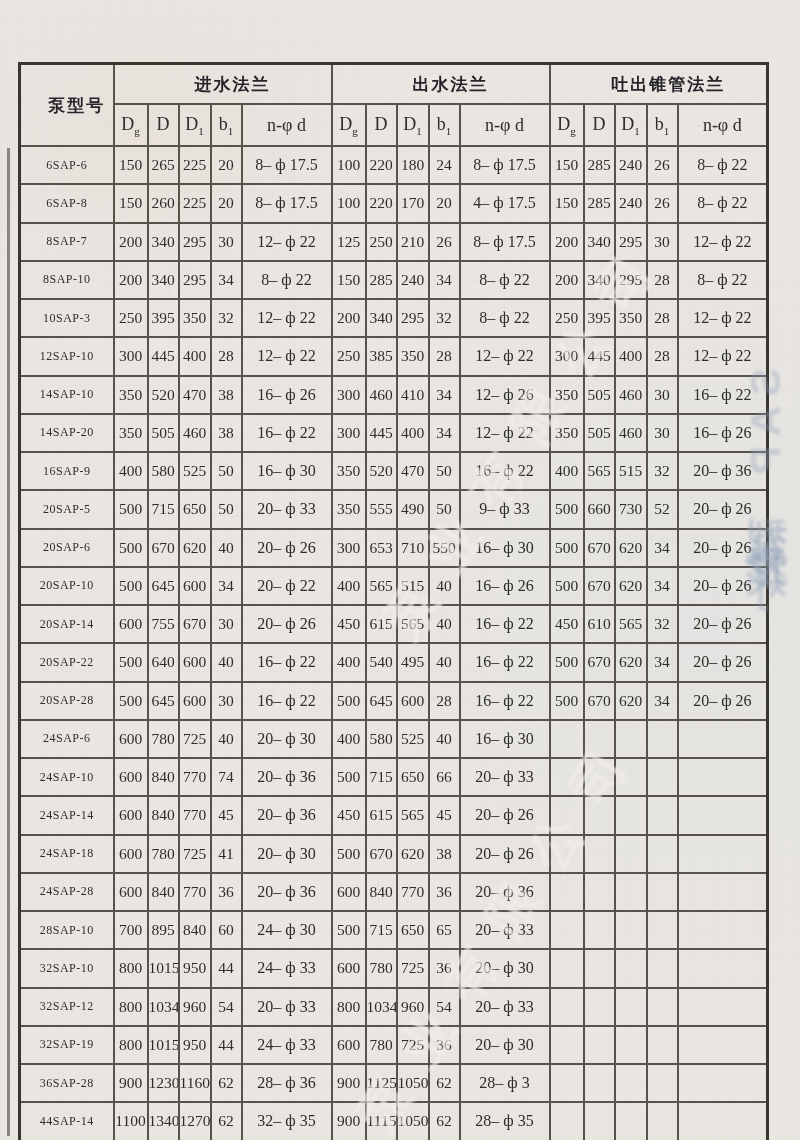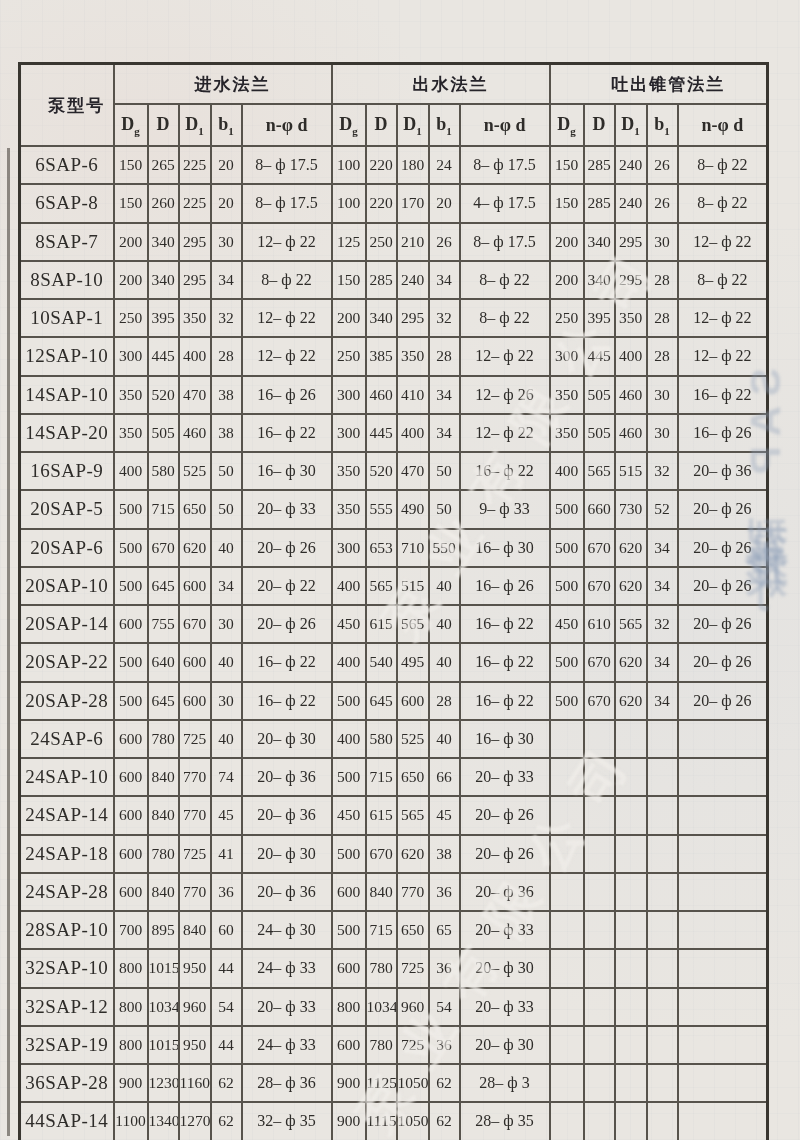--- a/index.html
+++ b/index.html
@@ -37,24 +37,24 @@
   .flange-table{border:3px solid #393630;}
   thead tr.group-row th{height:38px;padding-left:20px;}
   thead tr.sub-row th{height:40px;}
   tbody td{height:36.25px;}
   th.model-h, th.group-h{
     font-family:"Liberation Sans","DejaVu Sans",sans-serif;
     font-weight:bold;font-size:17px;letter-spacing:2px;color:#26242a;
   }
   th.sub{
     font-family:"Liberation Serif","DejaVu Serif",serif;
-    font-weight:bold;font-size:18px;
+    font-weight:normal;font-size:18px;
   }
   th.sub sub{font-size:11px;}
-  td.model{font-size:19px;letter-spacing:0.5px;}
+  td.model{font-size:12px;letter-spacing:0.5px;}
   td.num{font-size:15.5px;}
   td.nphi{font-size:16px;}
   
   .gutter-line{
     position:absolute;left:7px;top:148px;width:2.5px;height:988px;
     background:rgba(62,57,50,0.55);filter:blur(0.6px);
   }
   .watermark{
     position:absolute;pointer-events:none;z-index:3;
     font-family:"Liberation Sans","DejaVu Sans",sans-serif;
@@ -193,21 +193,21 @@
           <td class="num">240</td>
           <td class="num">34</td>
           <td class="nphi">8– ф 22</td>
           <td class="num">200</td>
           <td class="num">340</td>
           <td class="num">295</td>
           <td class="num">28</td>
           <td class="nphi">8– ф 22</td>
         </tr>
         <tr>
-          <td class="model">10SAP-1</td>
+          <td class="model">10SAP-3</td>
           <td class="num">250</td>
           <td class="num">395</td>
           <td class="num">350</td>
           <td class="num">32</td>
           <td class="nphi">12– ф 22</td>
           <td class="num">200</td>
           <td class="num">340</td>
           <td class="num">295</td>
           <td class="num">32</td>
           <td class="nphi">8– ф 22</td>

